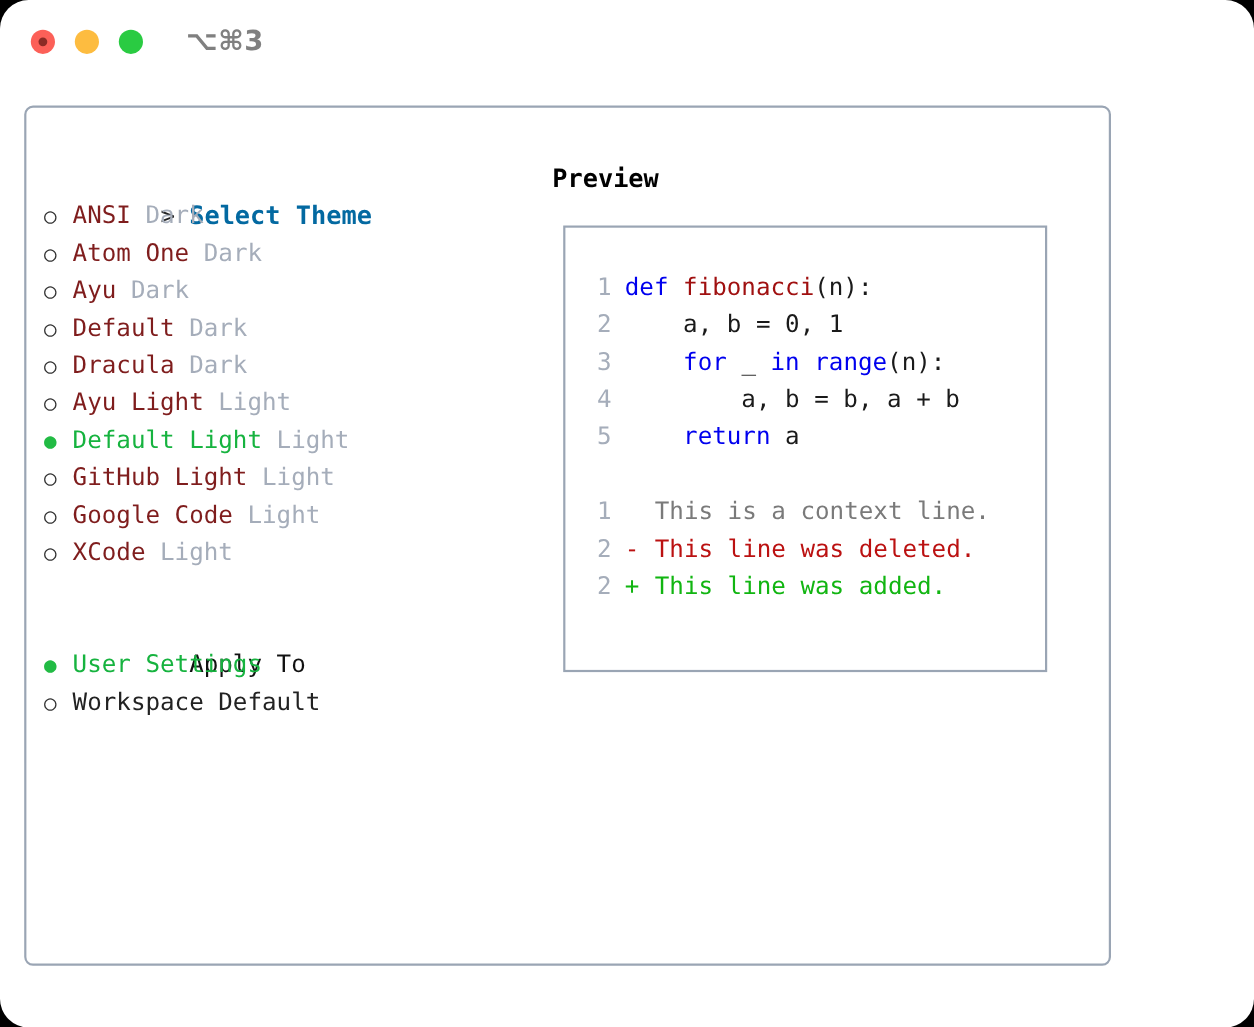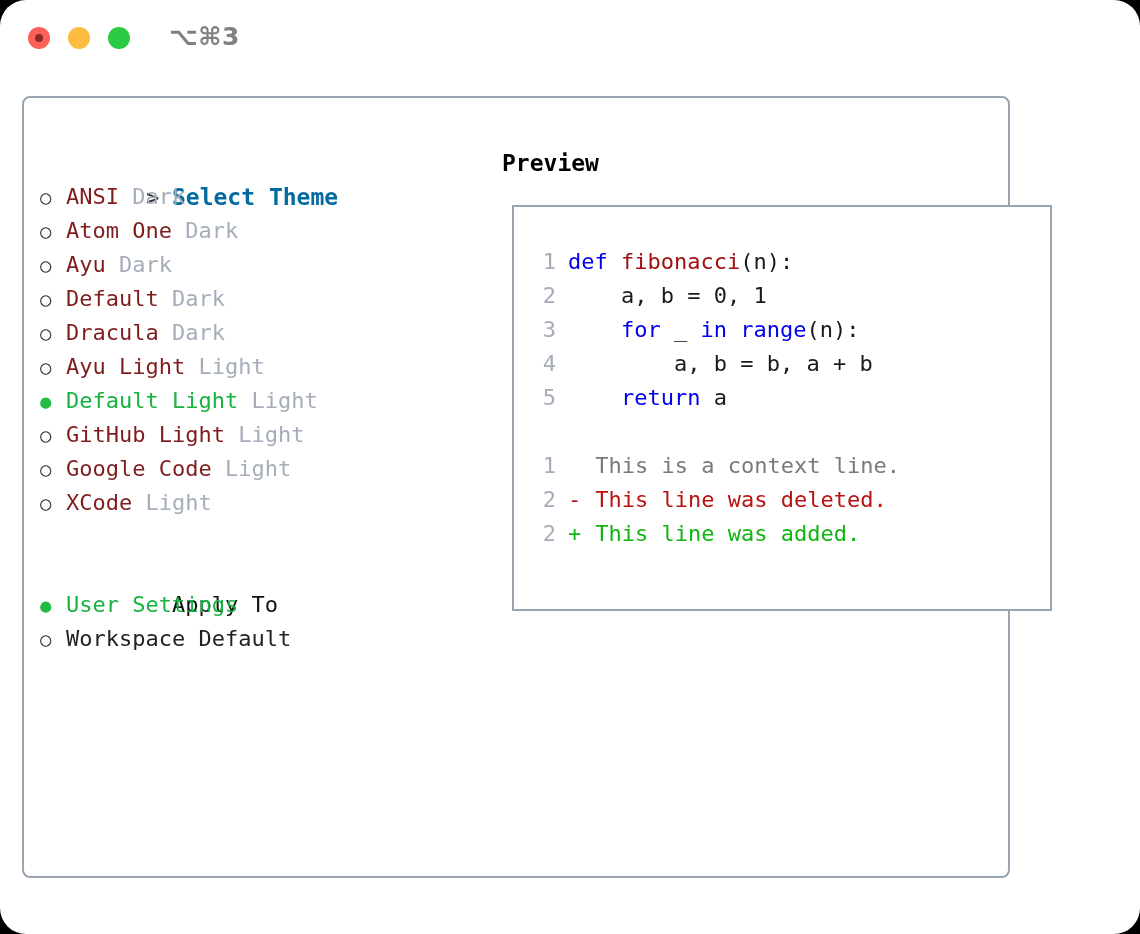--- a/index.html
+++ b/index.html
@@ -129,21 +129,21 @@
     top: 52px;
     font-size: 23px;
     font-weight: bold;
     color: #000000;
     white-space: pre;
   }
   #preview-box {
     position: absolute;
     left: 488px;
     top: 107px;
-    width: 540px;
+    width: 440px;
     height: 406px;
     border: 2px solid #9aa5b4;
     background: #ffffff;
     box-sizing: border-box;
   }
   #code-block {
     position: absolute;
     left: 16px;
     top: 38px;
     font-size: 22px;

